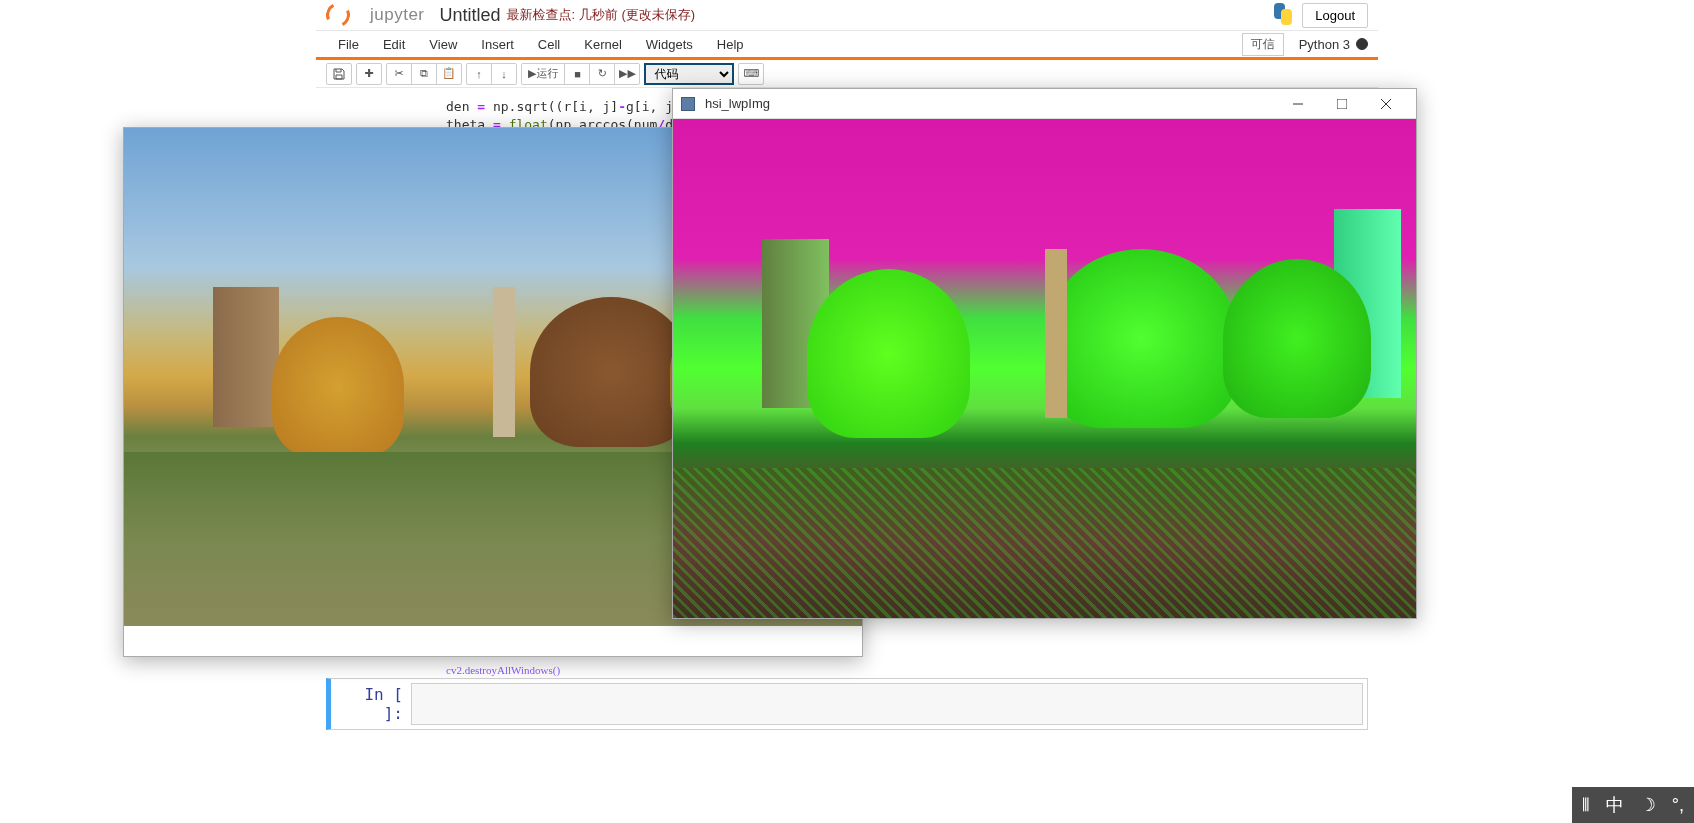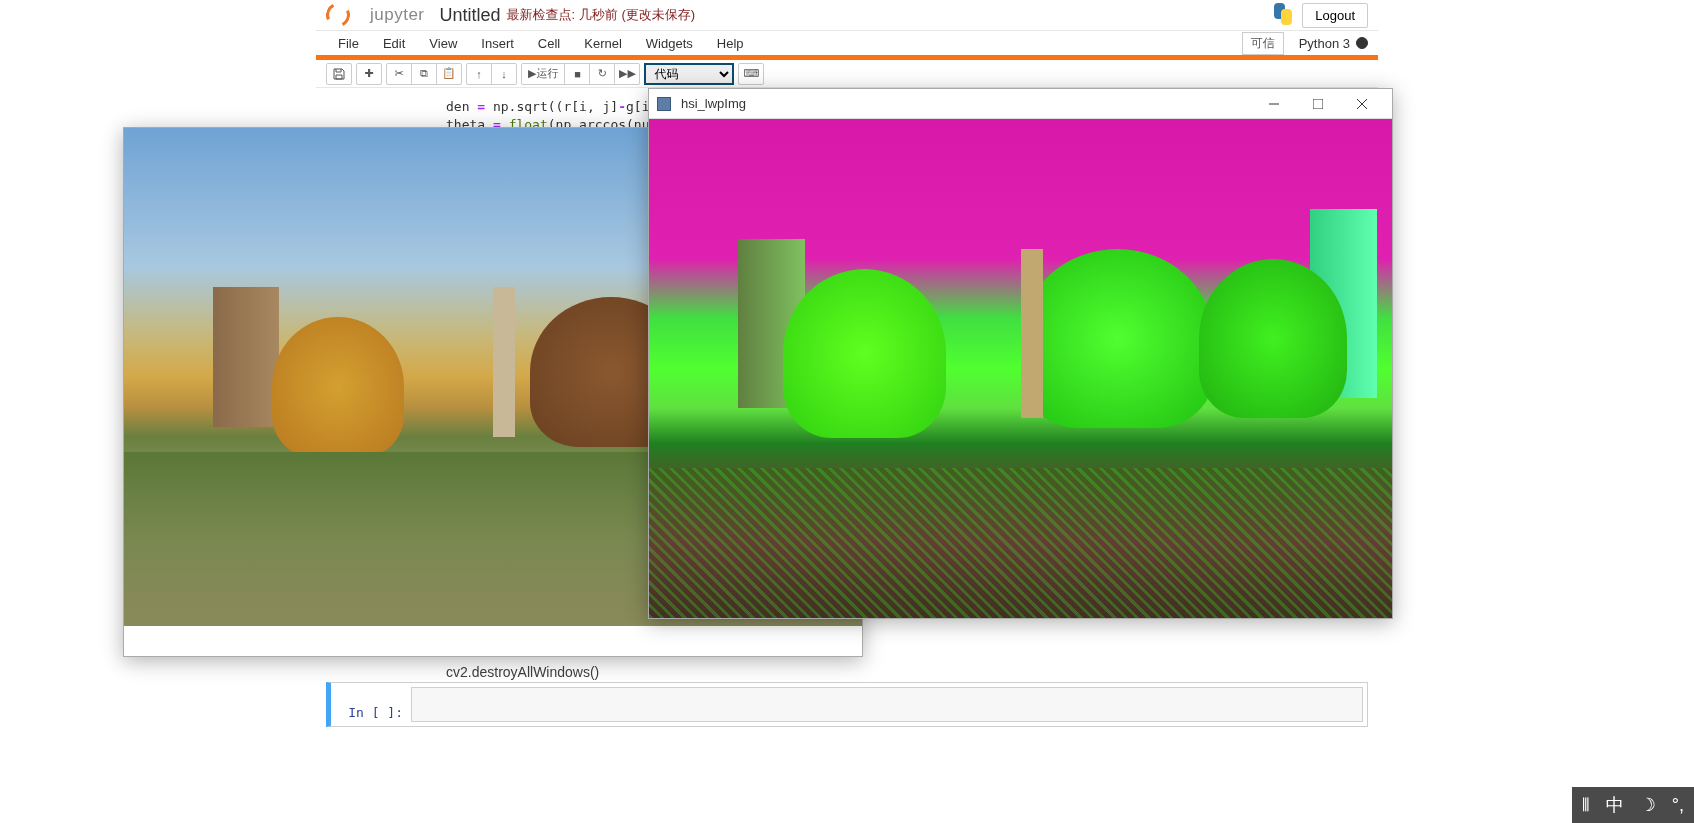--- a/index.html
+++ b/index.html
@@ -10,50 +10,50 @@
 .logo-icon { width: 24px; height: 24px; border: 3px solid #f37626; border-radius: 50%; border-top-color: transparent; border-bottom-color: transparent; transform: rotate(20deg); }
 .logo-text { font-size: 17px; color: #888; font-weight: 400; letter-spacing: 0.5px; }
 .title { font-size: 18px; color: #333; margin-left: 15px; }
 .checkpoint { font-size: 13px; color: #7f1d1d; margin-left: 6px; }
 .header-right { margin-left: auto; display: flex; align-items: flex-start; gap: 8px; }
 .python-icon { width: 22px; height: 22px; position: relative; }
 .python-icon::before, .python-icon::after { content: ''; position: absolute; width: 11px; height: 16px; border-radius: 4px; }
 .python-icon::before { background: #3776ab; top: 0; left: 2px; }
 .python-icon::after { background: #ffd43b; bottom: 0; right: 2px; }
 .logout-btn { border: 1px solid #ccc; background: #fff; padding: 4px 12px; font-size: 13px; border-radius: 2px; cursor: pointer; }
-.menubar { display: flex; align-items: center; padding: 0 10px; height: 30px; border-top: 1px solid #e7e7e7; border-bottom: 5px solid #f97316; }
+.menubar { display: flex; align-items: center; padding: 0 10px; height: 30px; border-top: 1px solid #e7e7e7; border-bottom: 3px solid #f97316; }
 .menu-item { padding: 4px 12px; font-size: 13px; color: #333; cursor: pointer; }
 .menu-right { margin-left: auto; display: flex; align-items: center; gap: 15px; }
 .trusted { border: 1px solid #ccc; padding: 2px 8px; font-size: 12px; color: #555; }
 .kernel-name { font-size: 13px; color: #333; display: flex; align-items: center; gap: 6px; }
 .kernel-dot { width: 12px; height: 12px; border-radius: 50%; border: 1px solid #333; background: #333; }
 .toolbar { display: flex; align-items: center; padding: 4px 10px; gap: 4px; border-bottom: 1px solid #e7e7e7; height: 28px; }
 .tb-btn { width: 26px; height: 22px; border: 1px solid #ccc; background: #fff; border-radius: 2px; display: flex; align-items: center; justify-content: center; cursor: pointer; font-size: 11px; color: #555; }
 .tb-group { display: flex; gap: 0; }
 .tb-group .tb-btn { border-radius: 0; margin-left: -1px; }
 .tb-group .tb-btn:first-child { border-radius: 2px 0 0 2px; margin-left: 0; }
 .tb-group .tb-btn:last-child { border-radius: 0 2px 2px 0; }
 .tb-run { width: auto; padding: 0 6px; }
 .tb-select { height: 22px; border: 2px solid #0c4a6e; font-size: 12px; padding: 0 4px; min-width: 90px; }
 .notebook-area { padding: 10px 0; }
 .cell { display: flex; margin: 2px 10px; border: 1px solid transparent; }
 .cell.code { border: 1px solid #cfcfcf; border-left: 5px solid #42a5f5; }
-.cell .prompt { width: 80px; text-align: right; padding: 6px 8px; font-family: monospace; font-size: 13px; color: #303f9f; flex-shrink: 0; margin-top: 16px; }
+.cell .prompt { width: 80px; text-align: right; padding: 6px 8px; font-family: monospace; font-size: 16px; color: #303f9f; flex-shrink: 0; }
 .cell .input-area { flex: 1; padding: 6px 8px; font-family: monospace; font-size: 13px; background: #f7f7f7; border: 1px solid #cfcfcf; margin: 4px 4px 4px 0; white-space: pre; overflow: hidden; }
 .cell.empty .input-area { background: #f7f7f7; min-height: 20px; }
 .code-frag { font-family: monospace; font-size: 13px; color: #333; padding: 0 0 0 130px; line-height: 1.4; }
 .code-frag .op { color: #aa22ff; font-weight: bold; }
 .code-frag .num { color: #008000; }
 .code-frag .fn { color: #4d7c0f; }
-.output-frag { font-family: Liberation Sans, sans-serif; font-size: 14px; padding-left: 130px; color: #404040; }
+.output-frag { font-family: Liberation Serif, serif; font-size: 11px; padding-left: 130px; color: #8b5cf6; }
 
 
 .float-window { position: absolute; background: #fff; border: 1px solid #aaa; box-shadow: 0 4px 20px rgba(0,0,0,.3); }
 .float-window.rgb { left: 123px; top: 127px; width: 740px; height: 530px; }
-.float-window.hsi { left: 648px; top: 88px; width: 745px; height: 531px; }
+.float-window.hsi { left: 672px; top: 88px; width: 745px; height: 531px; }
 .win-title { height: 30px; display: flex; align-items: center; padding: 0 8px; background: #fff; border-bottom: 1px solid #ddd; }
 .win-icon { width: 14px; height: 14px; background: #5c7da6; margin-right: 10px; border: 1px solid #3a5a7a; }
 .win-title-text { font-size: 13px; color: #333; flex: 1; }
 .win-controls { display: flex; gap: 0; }
 .win-ctrl { width: 44px; height: 28px; display: flex; align-items: center; justify-content: center; cursor: pointer; }
 .win-body { width: 100%; height: calc(100% - 30px); position: relative; overflow: hidden; }
 
 
 .rgb-scene { width: 100%; height: 100%; position: relative; background: linear-gradient(to bottom, #6fa3d4 0%, #a8c8e0 28%, #c8b878 42%, #d4a848 50%, #b89040 56%, #6a8040 62%, #8a9a5a 72%, #9a8a5a 100%); }
 .rgb-building1 { position: absolute; left: 12%; top: 32%; width: 9%; height: 28%; background: linear-gradient(to right, #8a6a4a, #a88860); }

